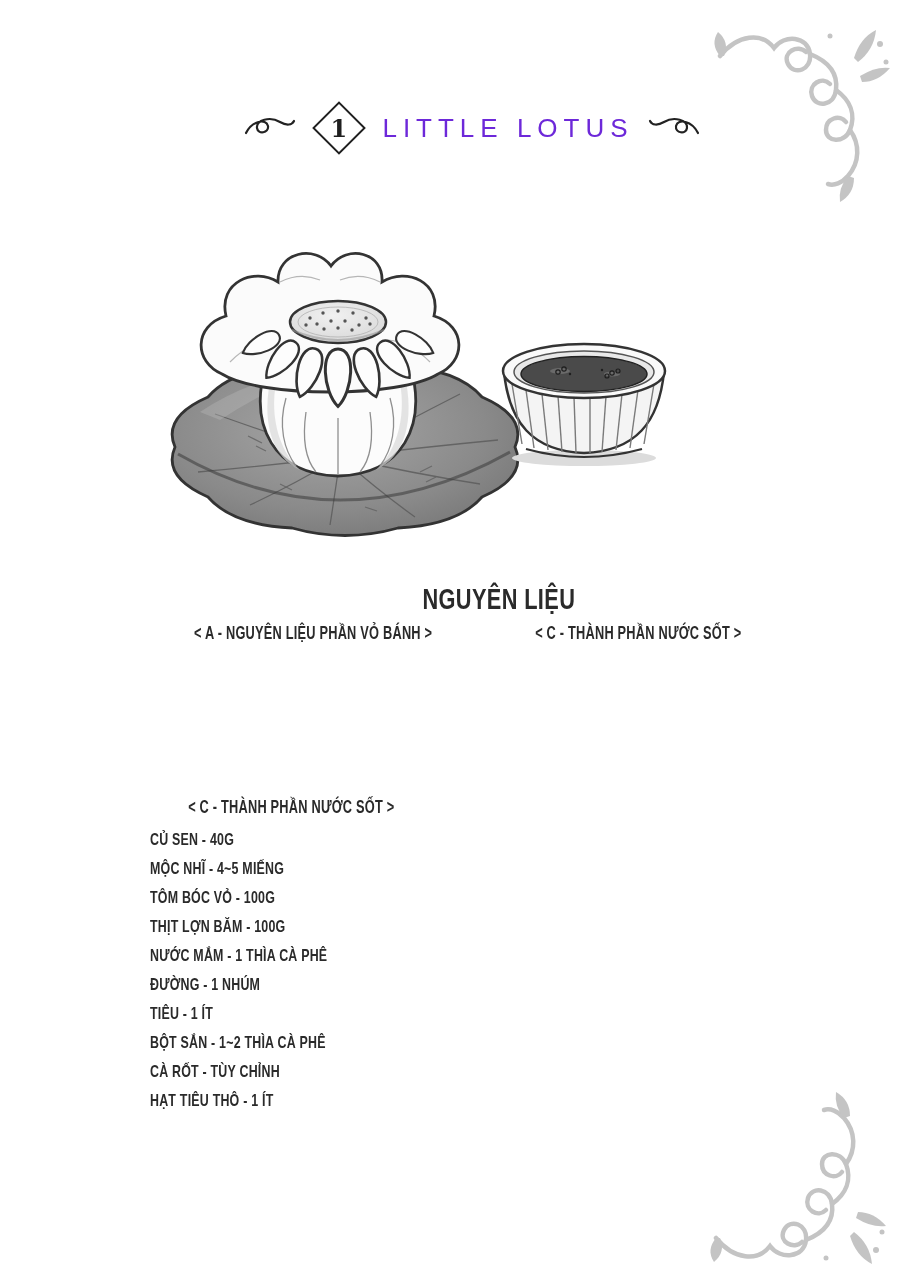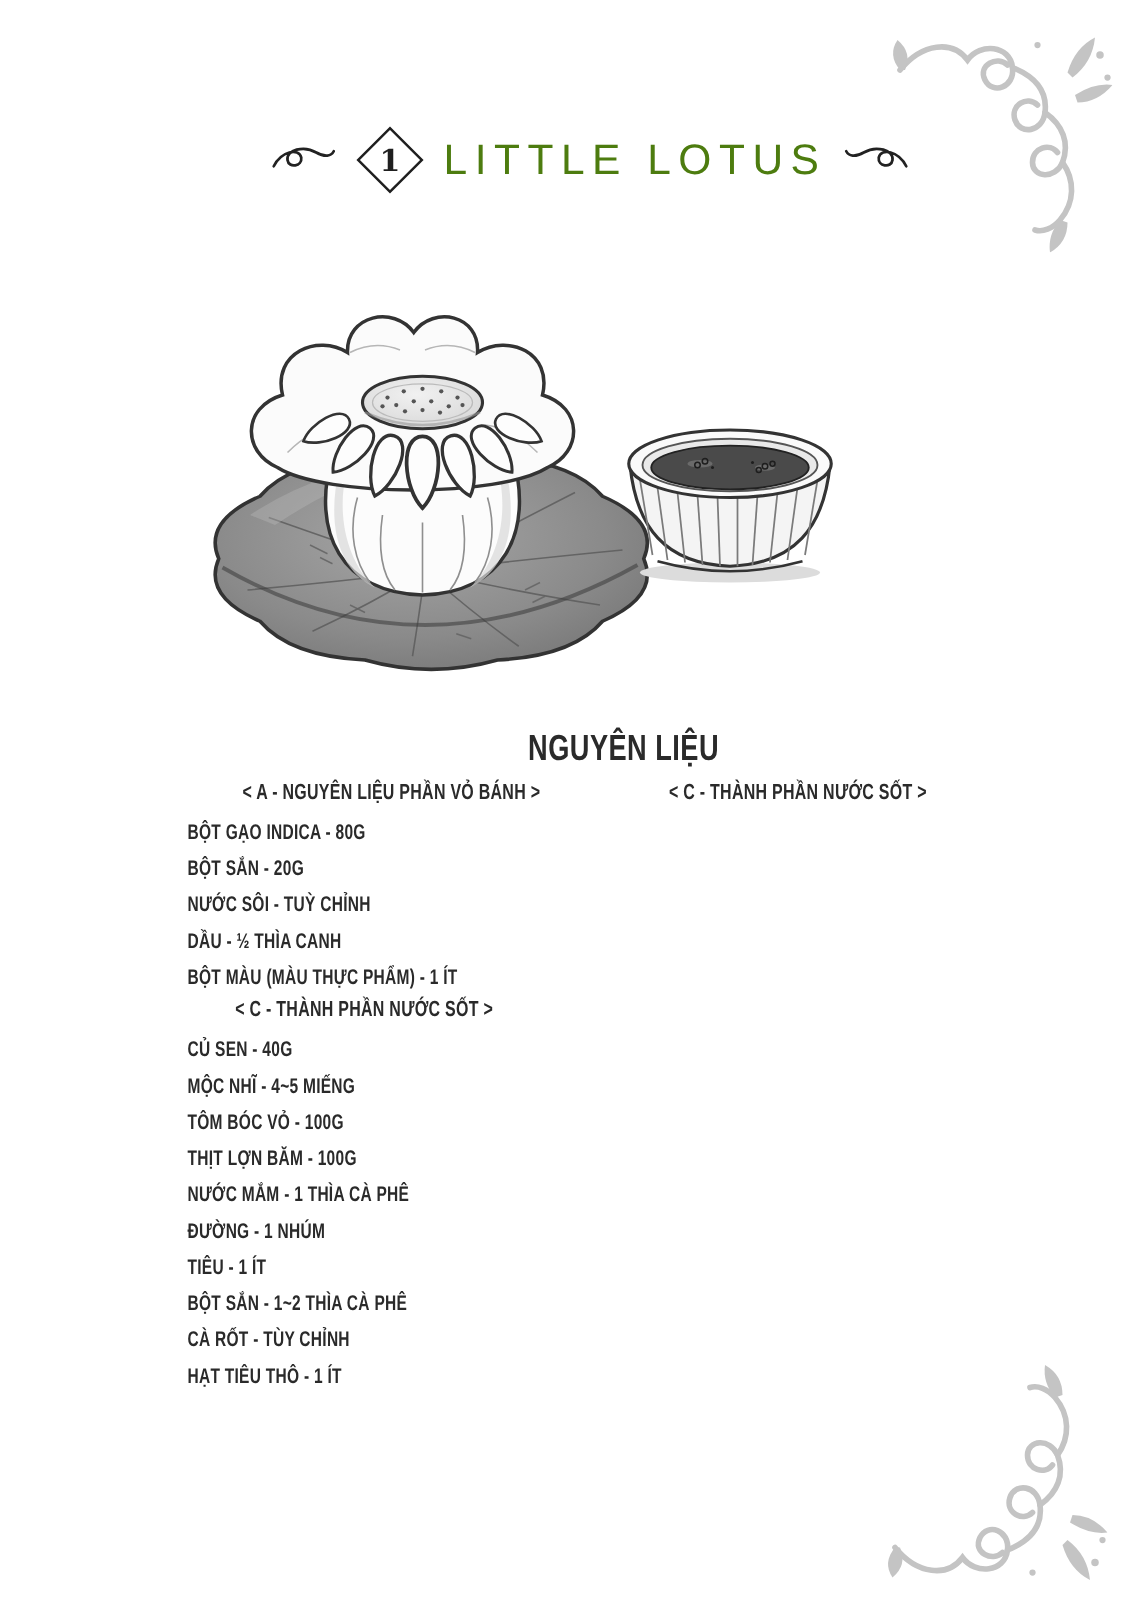--- a/index.html
+++ b/index.html
@@ -12,21 +12,21 @@
   .corner { position:absolute; width:180px; height:180px; }
   .corner-top { top:22px; right:10px; }
   .corner-bottom { bottom:8px; right:14px; transform:scaleY(-1); }
 
   
   .title-row {
     position:absolute; top:98px; left:22px; width:100%; height:60px;
     display:flex; align-items:center; justify-content:center; gap:14px;
   }
   .title-text {
-    font-size:34px; font-weight:300; letter-spacing:6px; color:#4d7c0f;
+    font-size:26px; font-weight:300; letter-spacing:6px; color:#6d28d9;
     white-space:nowrap;
   }
   .diamond {
     width:34px; height:34px; border:2.5px solid #1f1f1f;
     transform:rotate(45deg); display:flex; align-items:center; justify-content:center;
     margin:0 10px; flex:0 0 auto;
   }
   .diamond-num {
     transform:rotate(-45deg);
     font-family:"DejaVu Serif", serif; font-size:24px; font-weight:600; color:#1f1f1f;
@@ -234,27 +234,20 @@
   </svg>
 
   <div class="ingredients-heading">
     <span class="cond">NGUYÊN LIỆU</span>
   </div>
 
   <div class="ingr-col col-a">
     <div class="col-header">
       <span class="cond">&lt; A - NGUYÊN LIỆU PHẦN VỎ BÁNH &gt;</span>
     </div>
-    <ul class="ingr-list">
-      <li>BỘT GẠO INDICA - 80G</li>
-      <li>BỘT SẮN - 20G</li>
-      <li>NƯỚC SÔI - TUỲ CHỈNH</li>
-      <li>DẦU - ½ THÌA CANH</li>
-      <li>BỘT MÀU (MÀU THỰC PHẨM) - 1 ÍT</li>
-    </ul>
   </div>
 
   <div class="ingr-col col-c-right">
     <div class="col-header">
       <span class="cond">&lt; C - THÀNH PHẦN NƯỚC SỐT &gt;</span>
     </div>
   </div>
 
   <div class="ingr-col col-c-lower">
     <div class="col-header">

